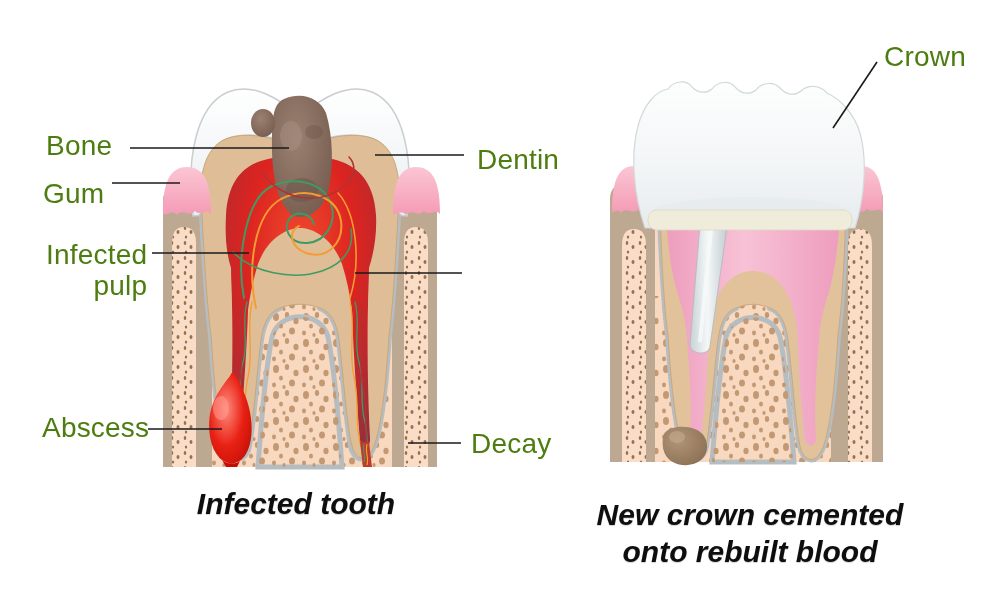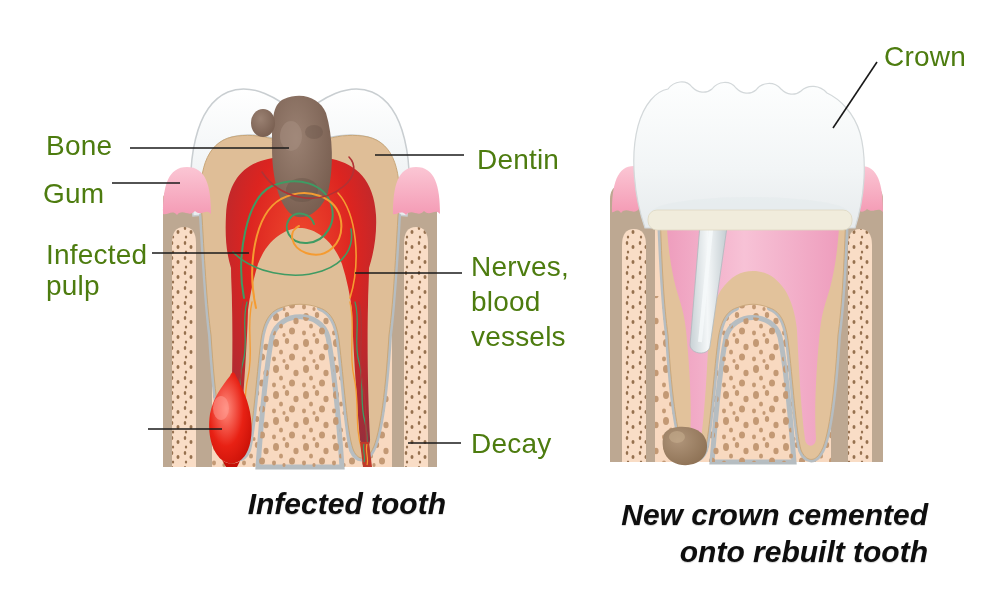--- a/index.html
+++ b/index.html
@@ -3,21 +3,21 @@
 <meta charset="utf-8">
 <style>
   html,body{margin:0;padding:0;background:#ffffff;}
   .stage{position:relative;width:1000px;height:610px;background:#ffffff;overflow:hidden;
          font-family:"Liberation Sans", sans-serif;}
   .stage svg{position:absolute;left:0;top:0;}
   .label{position:absolute;font-size:28px;line-height:31px;color:#4d7c0f;
          white-space:pre-line;letter-spacing:0.2px;}
   .label.tall{line-height:35px;}
   .caption{position:absolute;font-size:30px;font-weight:bold;font-style:italic;color:#0e0e0e;
-           text-align:right;white-space:pre-line;line-height:37px;
+           text-align:center;white-space:pre-line;line-height:37px;
            text-shadow:0 1px 1px rgba(0,0,0,0.18);}
 </style>
 </head>
 <body>
 
 <div class="stage">
 
 <svg width="1000" height="610" viewBox="0 0 1000 610">
   <defs>
     <pattern id="bonedots" width="30" height="26" patternUnits="userSpaceOnUse">
@@ -213,26 +213,24 @@
     <line x1="148" y1="429" x2="222" y2="429"></line>
     <line x1="375" y1="155" x2="464" y2="155"></line>
     <line x1="355" y1="273" x2="462" y2="273"></line>
     <line x1="408" y1="443" x2="461" y2="443"></line>
     <line x1="833" y1="128" x2="877" y2="62"></line>
   </g>
 </svg>
 
 <div class="label" style="left:46px;top:130px;">Bone</div>
 <div class="label" style="left:43px;top:178px;">Gum</div>
-<div class="label" style="left:46px;top:239px;">Infected
+<div class="label" style="left:46px;top:239px;text-align:right;">Infected
 pulp</div>
+<div class="label" style="left:42px;top:412px;">Abscess</div>
 <div class="label" style="left:471px;top:144px;margin-left:6px;">Dentin</div>
-<div class="label tall" style="left:471px;top:249px;">Nerves,
-blood
-vessels</div>
 <div class="label" style="left:471px;top:428px;">Decay</div>
 <div class="label" style="left:884px;top:41px;">Crown</div>
 
 <div class="caption" style="left:146px;top:485px;width:300px;">Infected tooth</div>
 <div class="caption" style="left:572px;top:496px;width:356px;">New crown cemented
-onto rebuilt tooth</div>
+onto rebuilt blood</div>
 
 </div>
 
 </body></html>

